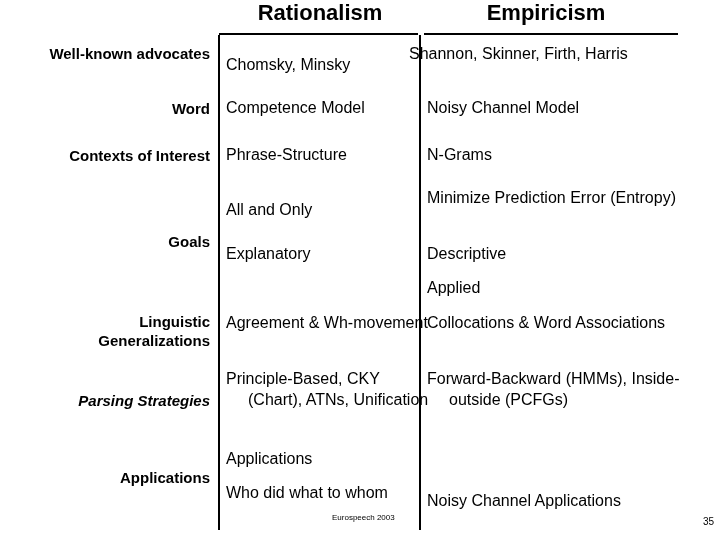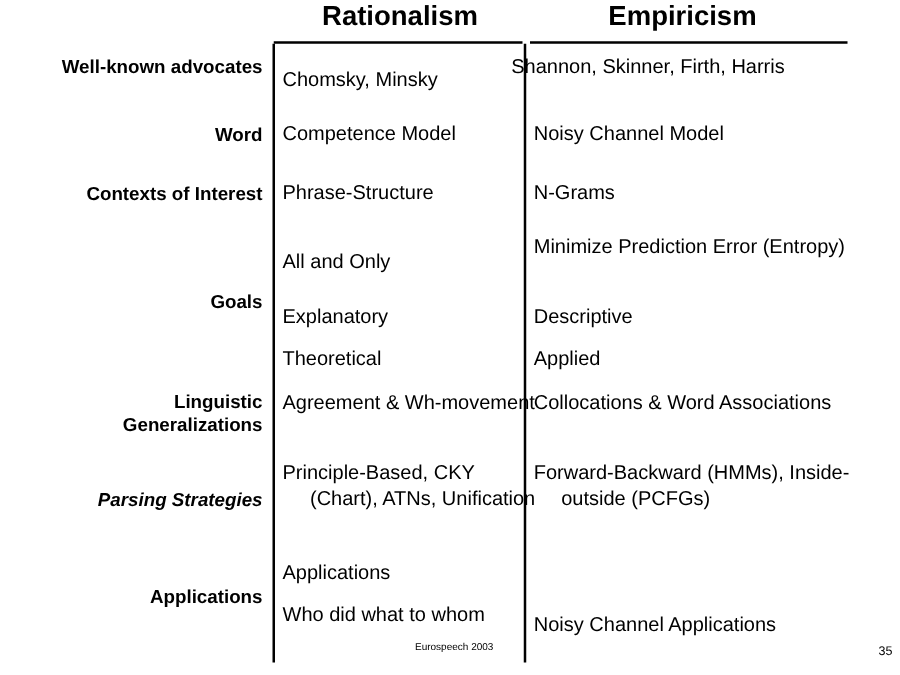--- a/index.html
+++ b/index.html
@@ -129,21 +129,20 @@
   <div class="cellA" style="left:226px; top:97px; width:188px;">Competence Model</div>
   <div class="cellB" style="left:427px; top:97px; width:250px;">Noisy Channel Model</div>
 
   <div class="rowlabel" style="left:30px; top:146px; width:180px;">Contexts of Interest</div>
   <div class="cellA" style="left:226px; top:144px; width:188px;">Phrase-Structure</div>
   <div class="cellB" style="left:427px; top:144px; width:250px;">N-Grams</div>
 
   <div class="rowlabel" style="left:30px; top:232px; width:180px;">Goals</div>
   <div class="cellA" style="left:226px; top:199px; width:188px;">All and Only</div>
   <div class="cellA" style="left:226px; top:243px; width:188px;">Explanatory</div>
-  <div class="cellA" style="left:226px; top:277px; width:188px;">Theoretical</div>
   <div class="cellB hang" style="left:427px; top:187px; width:250px;">Minimize Prediction Error (Entropy)</div>
   <div class="cellB" style="left:427px; top:243px; width:250px;">Descriptive</div>
   <div class="cellB" style="left:427px; top:277px; width:250px;">Applied</div>
 
   <div class="rowlabel" style="left:30px; top:312px; width:180px;">
     <span>Linguistic Generalizations</span>
   </div>
   <div class="cellA hang" style="left:226px; top:312px; width:190px;">Agreement &amp; Wh-movement</div>
   <div class="cellB hang" style="left:427px; top:312px; width:250px;">Collocations &amp; Word Associations</div>
 

